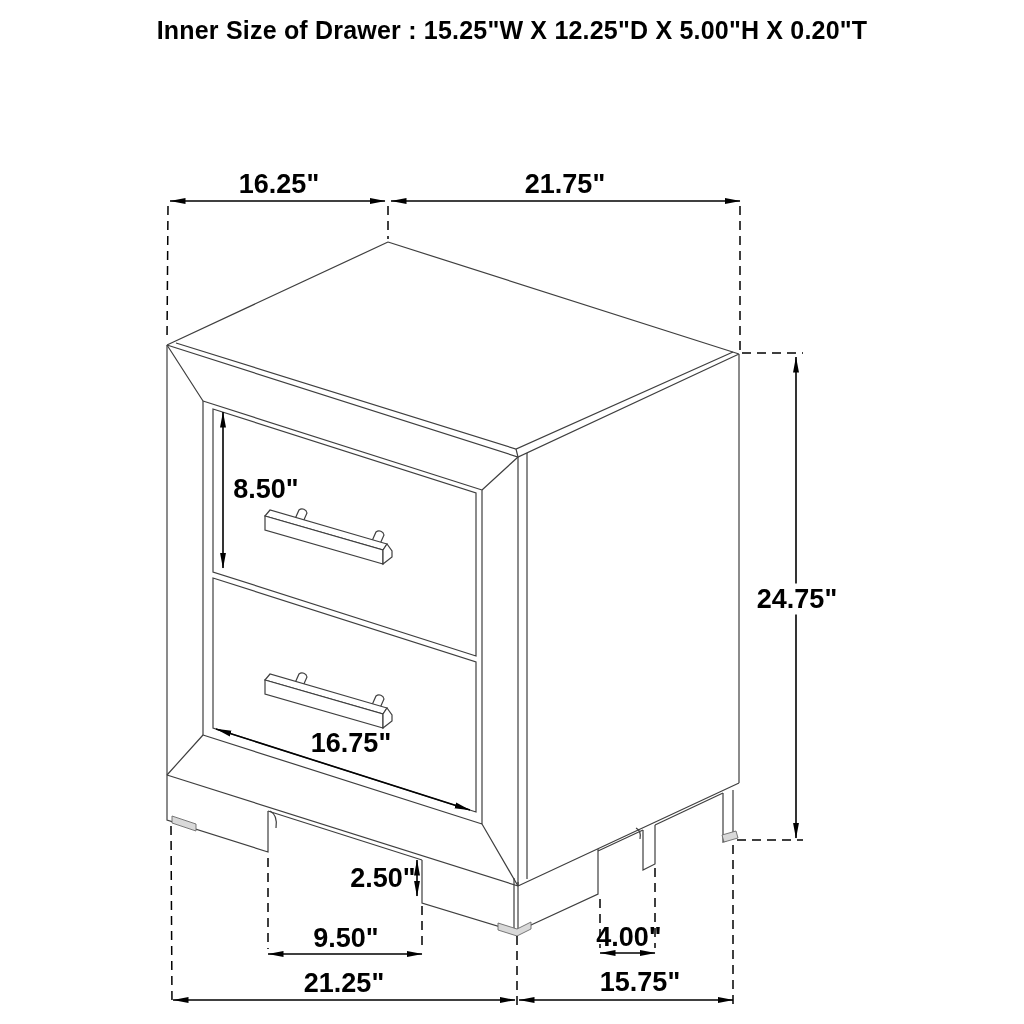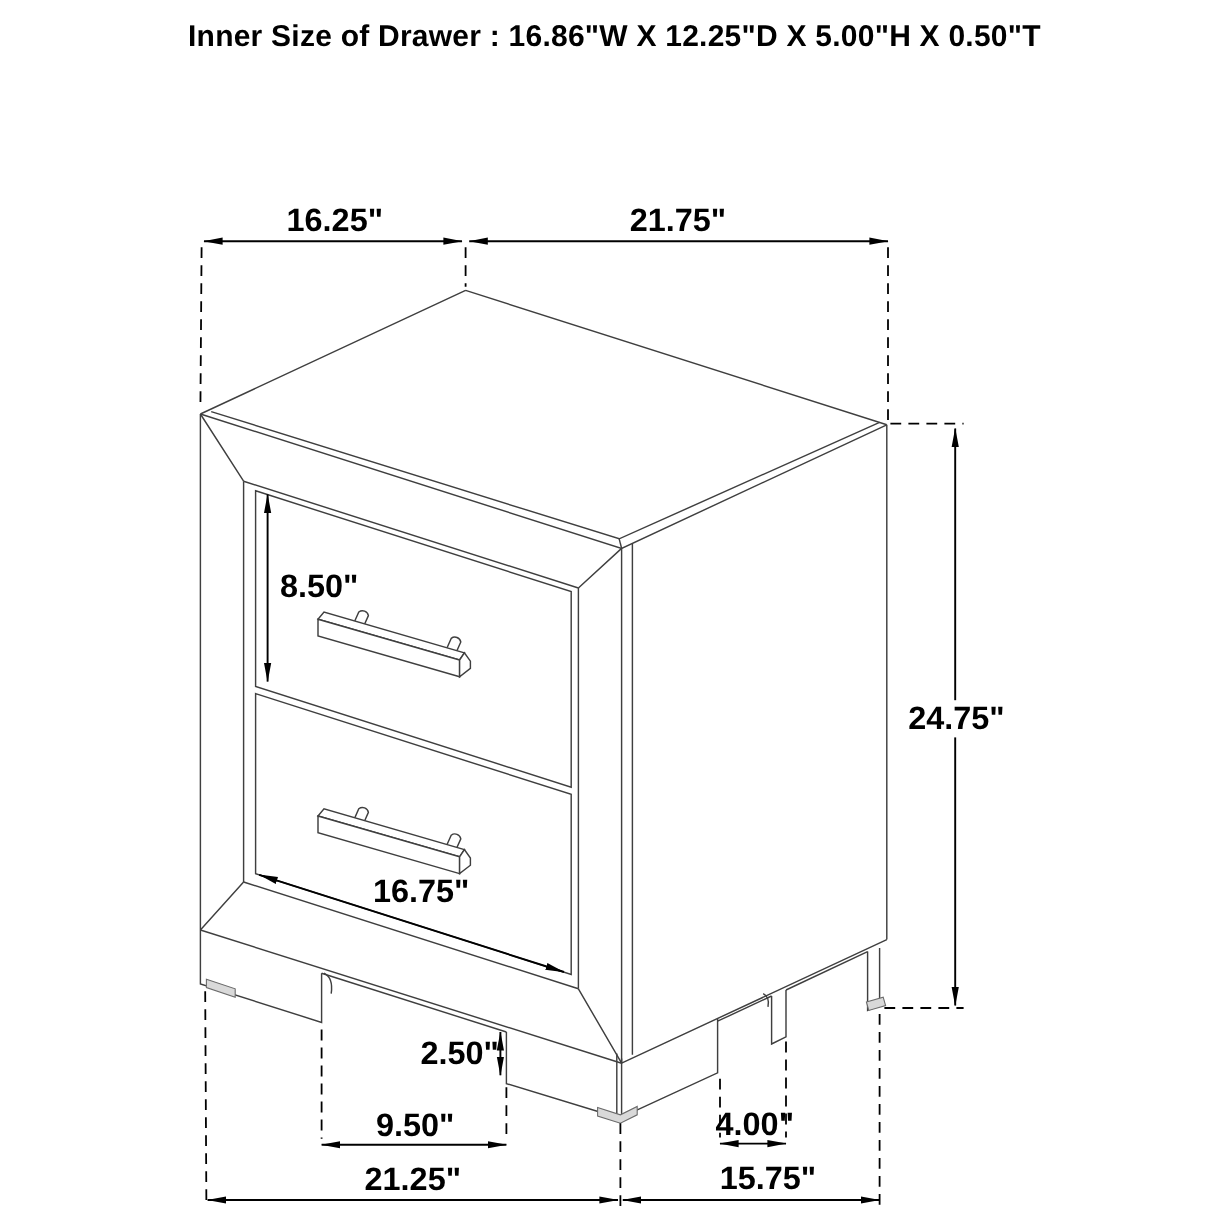--- a/index.html
+++ b/index.html
@@ -10,21 +10,21 @@
   svg{position:absolute;left:0;top:0;}
   .dim-label{position:absolute;transform:translate(-50%,-50%);font-weight:bold;font-size:27px;
              color:#000;white-space:nowrap;line-height:1;}
   .on-line{background:#fff;padding:2px 5px;}
 </style>
 </head>
 <body>
 
 <div id="stage">
 
-  <div id="page-title">Inner Size of Drawer : 16.86"W X 12.25"D X 5.00"H X 0.50"T</div>
+  <div id="page-title">Inner Size of Drawer : 15.25"W X 12.25"D X 5.00"H X 0.20"T</div>
 
   <svg width="1024" height="1024" viewBox="0 0 1024 1024">
     <defs>
       <marker id="arr" viewBox="0 0 16 8" refX="15.5" refY="4" markerWidth="16" markerHeight="8" orient="auto-start-reverse" markerUnits="userSpaceOnUse">
         <path d="M0,1 L16,4 L0,7 Z" fill="#000"></path>
       </marker>
     </defs>
 
     <g stroke="#3f3f3f" stroke-width="1.2" fill="none">
 

